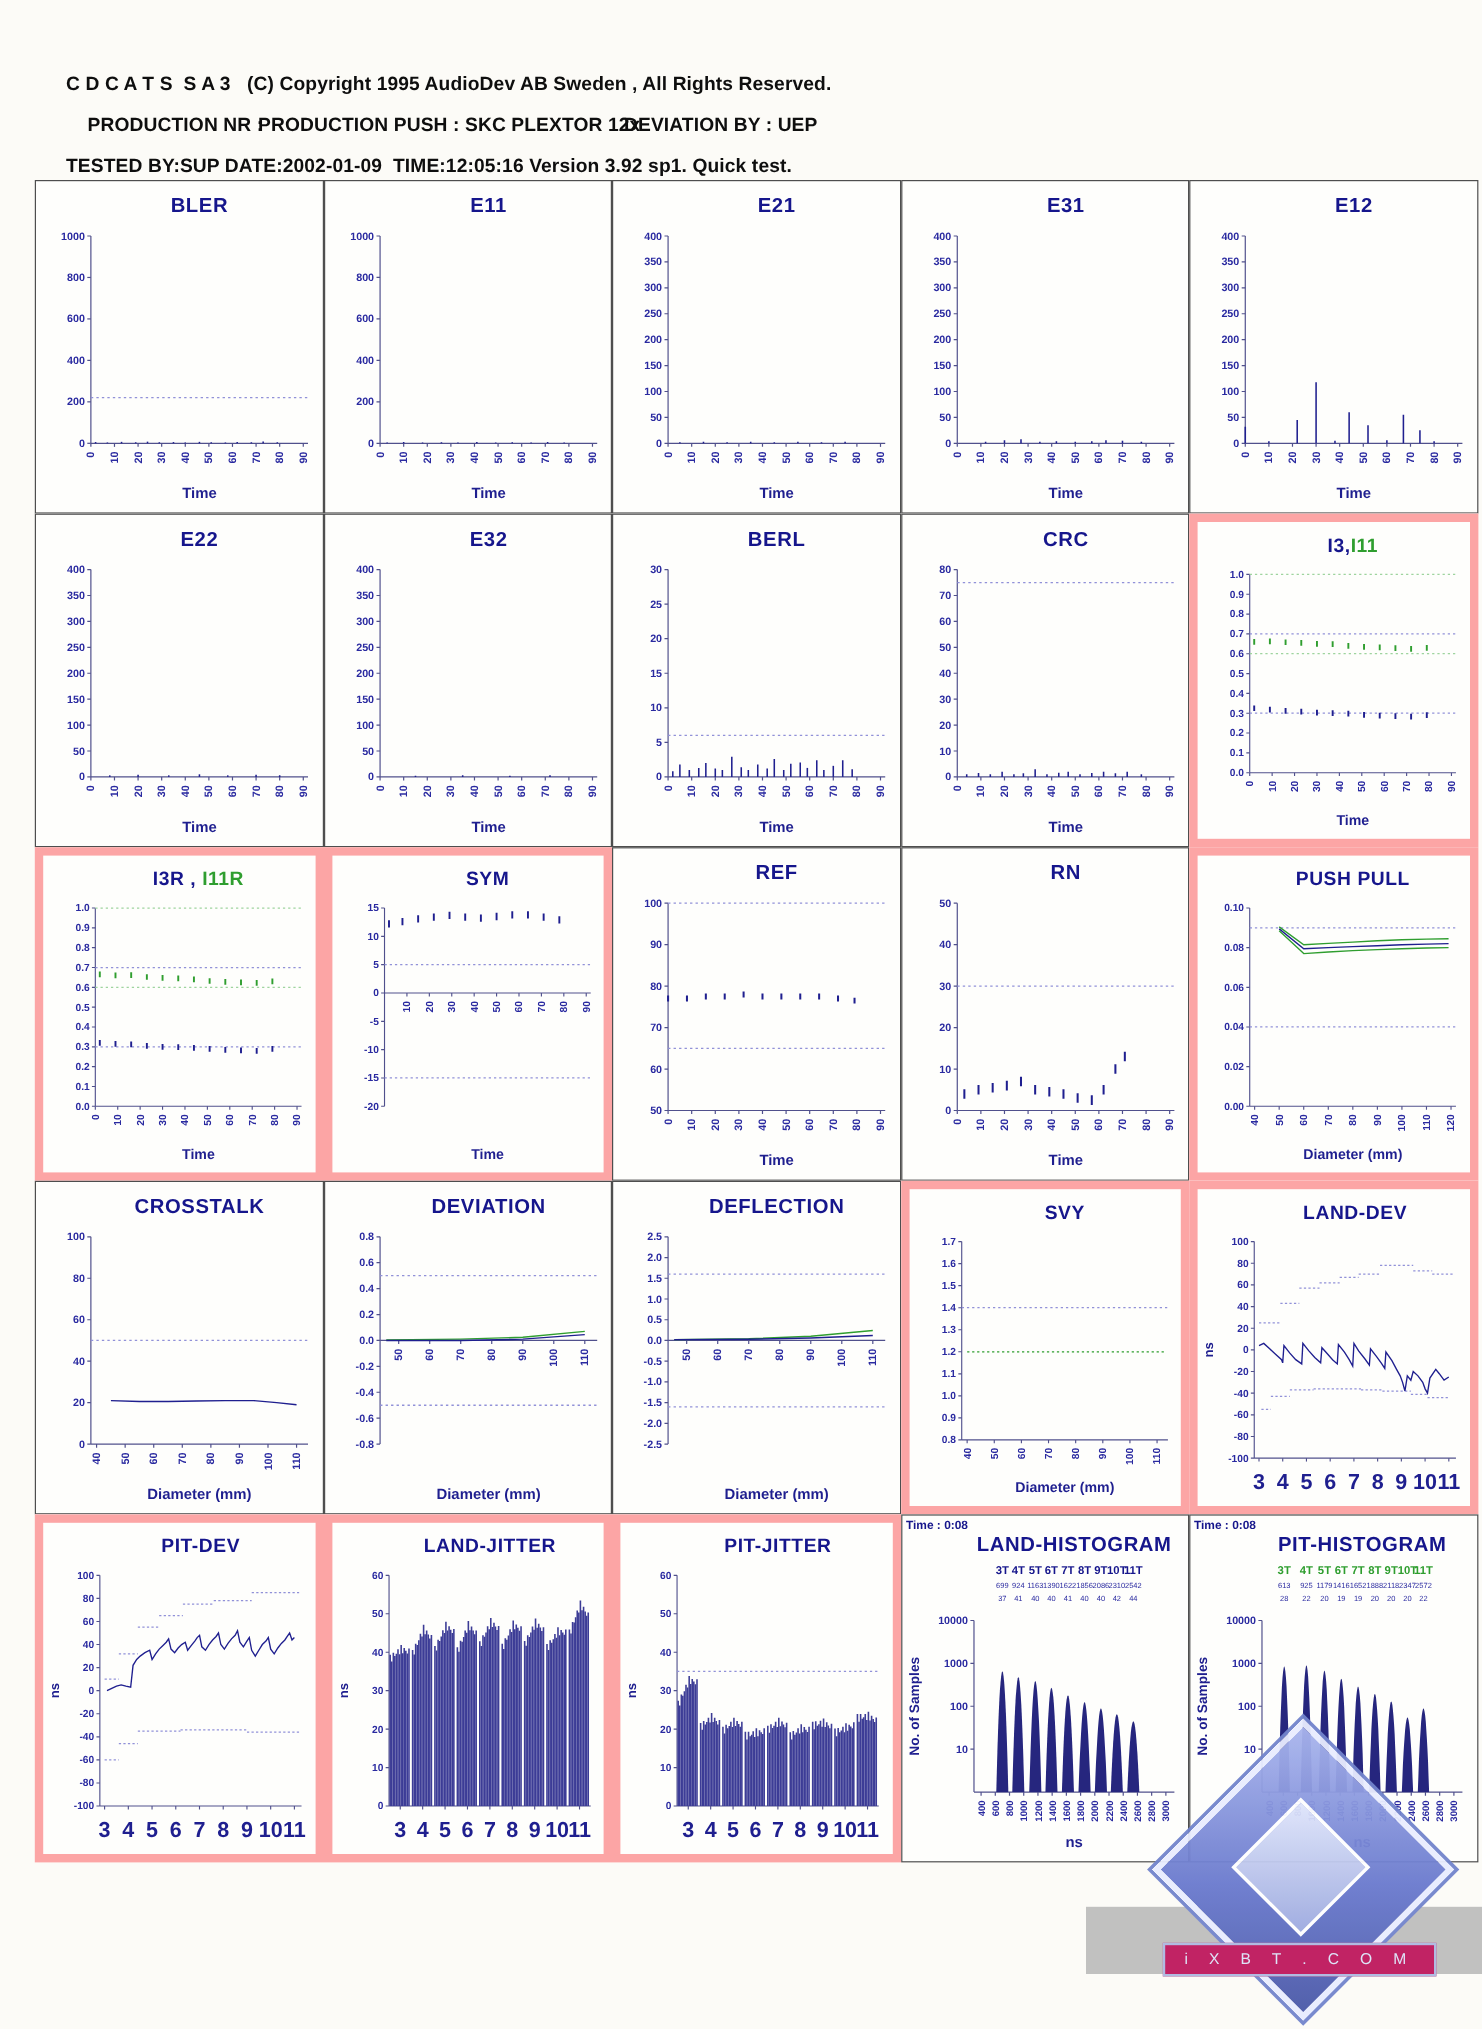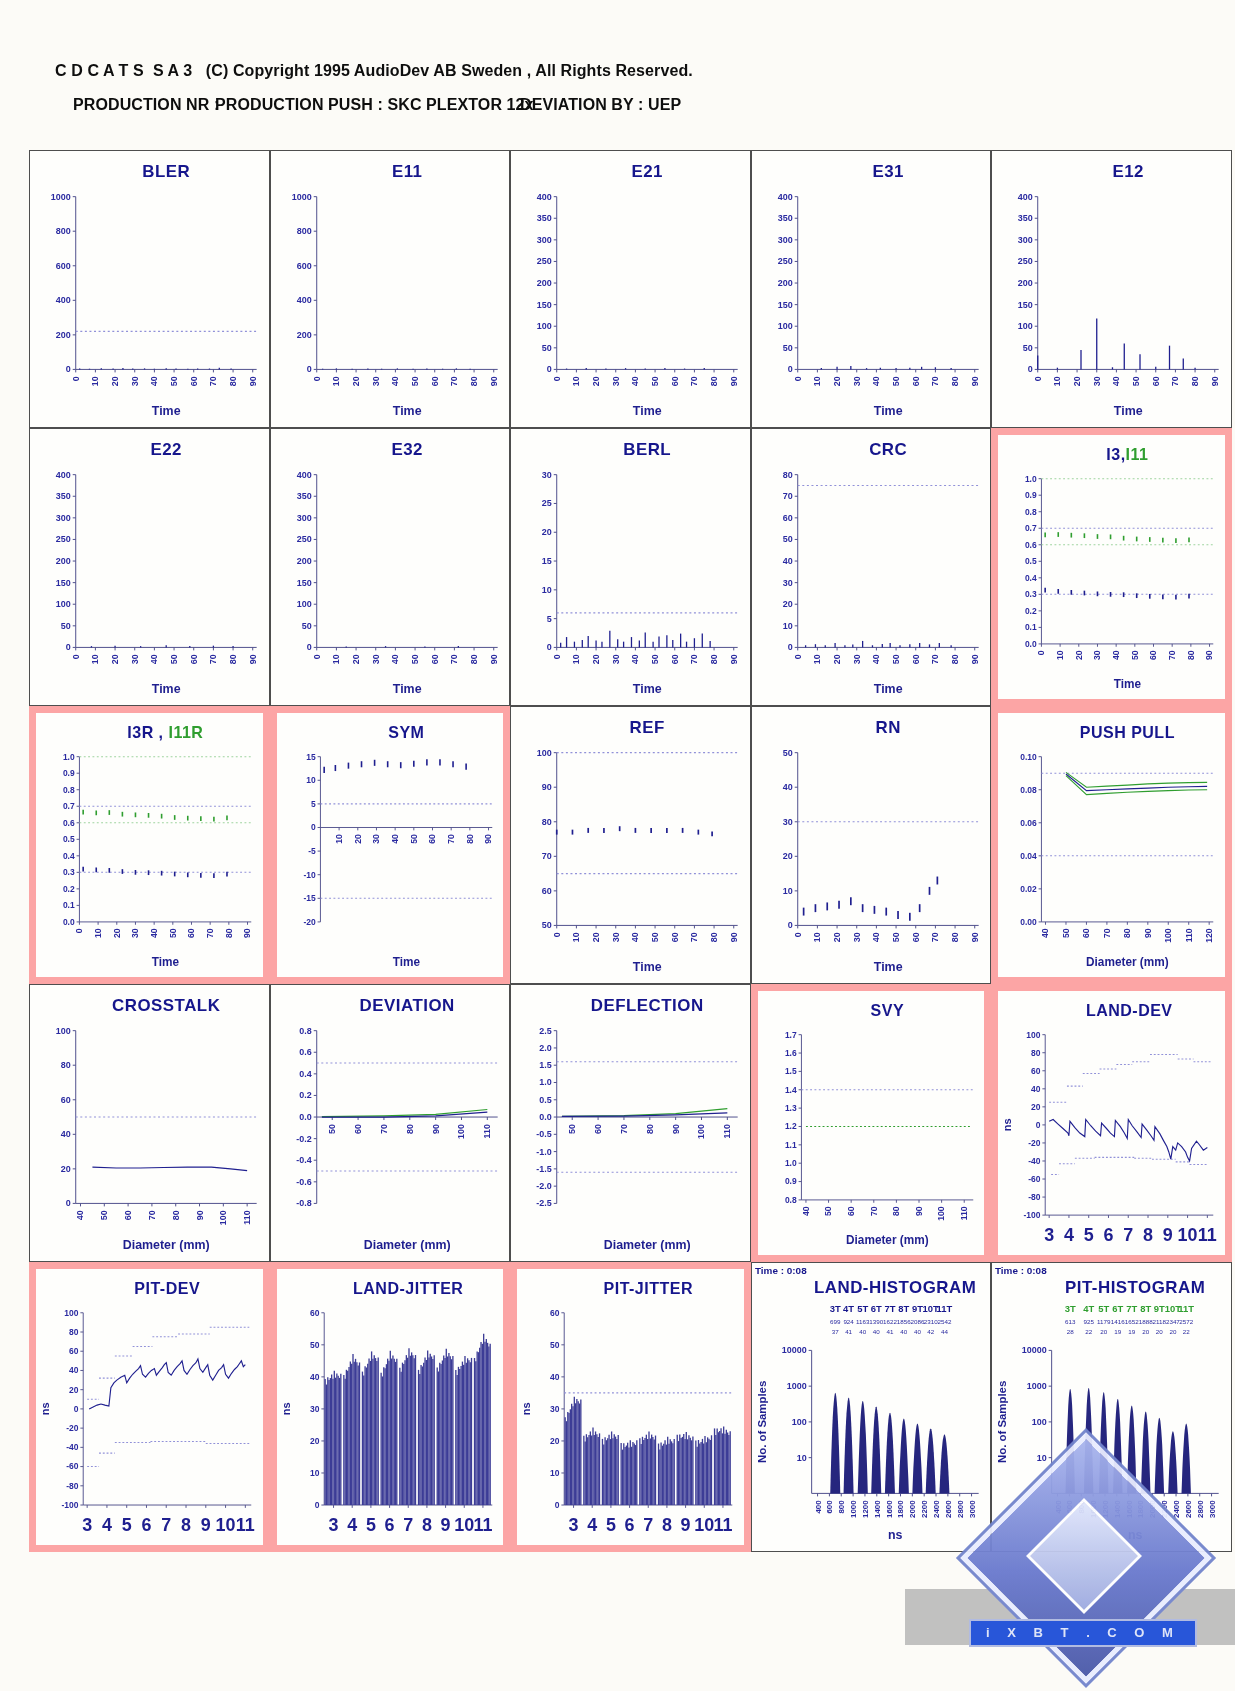--- a/index.html
+++ b/index.html
@@ -21,32 +21,33 @@
            transform:rotate(45deg);background:linear-gradient(135deg,#aab6ee 0%,#6a7ace 55%,#4a58a8 100%);
            border:5px solid #e9edff;box-shadow:0 0 0 3px #7284cc;}
   .wm .dia2{position:absolute;left:118px;top:74px;width:76px;height:76px;
             transform:rotate(45deg);background:linear-gradient(135deg,#dfe5fb,#9daae0);
             border:3px solid #ffffff;}
   .wm .logo{position:absolute;left:40px;top:88px;width:232px;text-align:center;
             font-size:52px;font-weight:700;font-style:italic;color:#2b3574;
             text-shadow:-2px -2px 0 #fff,2px -2px 0 #fff,-2px 2px 0 #fff,2px 2px 0 #fff,0 3px 4px rgba(0,0,0,.45);
             letter-spacing:2px;}
   .wm .bar{position:absolute;left:44px;top:178px;width:224px;height:24px;
-           background:#1d4ed8;border:2px solid #aeb8e0;color:#dde3f8;
-           font-size:13px;font-weight:700;letter-spacing:7px;text-align:center;
+           background:#be185d;border:2px solid #aeb8e0;color:#dde3f8;
+           font-size:13px;font-weight:400;letter-spacing:7px;text-align:center;
            line-height:24px;}
 </style>
 </head>
 <body>
 
 <div class="page">
   <div class="hdr" style="left:55px;top:22px">C D C A T S  S A 3   (C) Copyright 1995 AudioDev AB Sweden , All Rights Reserved.</div>
   <div class="hdr" style="left:73px;top:56px">PRODUCTION NR :</div>
   <div class="hdr" style="left:215px;top:56px">PRODUCTION PUSH : SKC PLEXTOR 12x</div>
   <div class="hdr" style="left:520px;top:56px">DEVIATION BY : UEP</div>
+  <div class="hdr" style="left:55px;top:90px">TESTED BY:SUP DATE:2002-01-09  TIME:12:05:16 Version 3.92 sp1. Quick test.</div>
 
   <div id="grid">
       <div class="cell">
         <svg viewBox="0 0 240 278" preserveAspectRatio="none" xmlns="http://www.w3.org/2000/svg">
           <text x="137" y="26" text-anchor="middle" font-size="17" font-weight="bold" letter-spacing="0.5"><tspan fill="#16168c">BLER</tspan></text>
           <line x1="46" y1="46" x2="46" y2="220" stroke="#50508c" stroke-width="1"></line>
           <line x1="43" y1="220" x2="46" y2="220" stroke="#50508c"></line>
           <text x="41" y="223" text-anchor="end" font-size="9" font-weight="bold" fill="#2a2aa0">0</text>
           <line x1="43" y1="185.2" x2="46" y2="185.2" stroke="#50508c"></line>
           <text x="41" y="188.2" text-anchor="end" font-size="9" font-weight="bold" fill="#2a2aa0">200</text>

